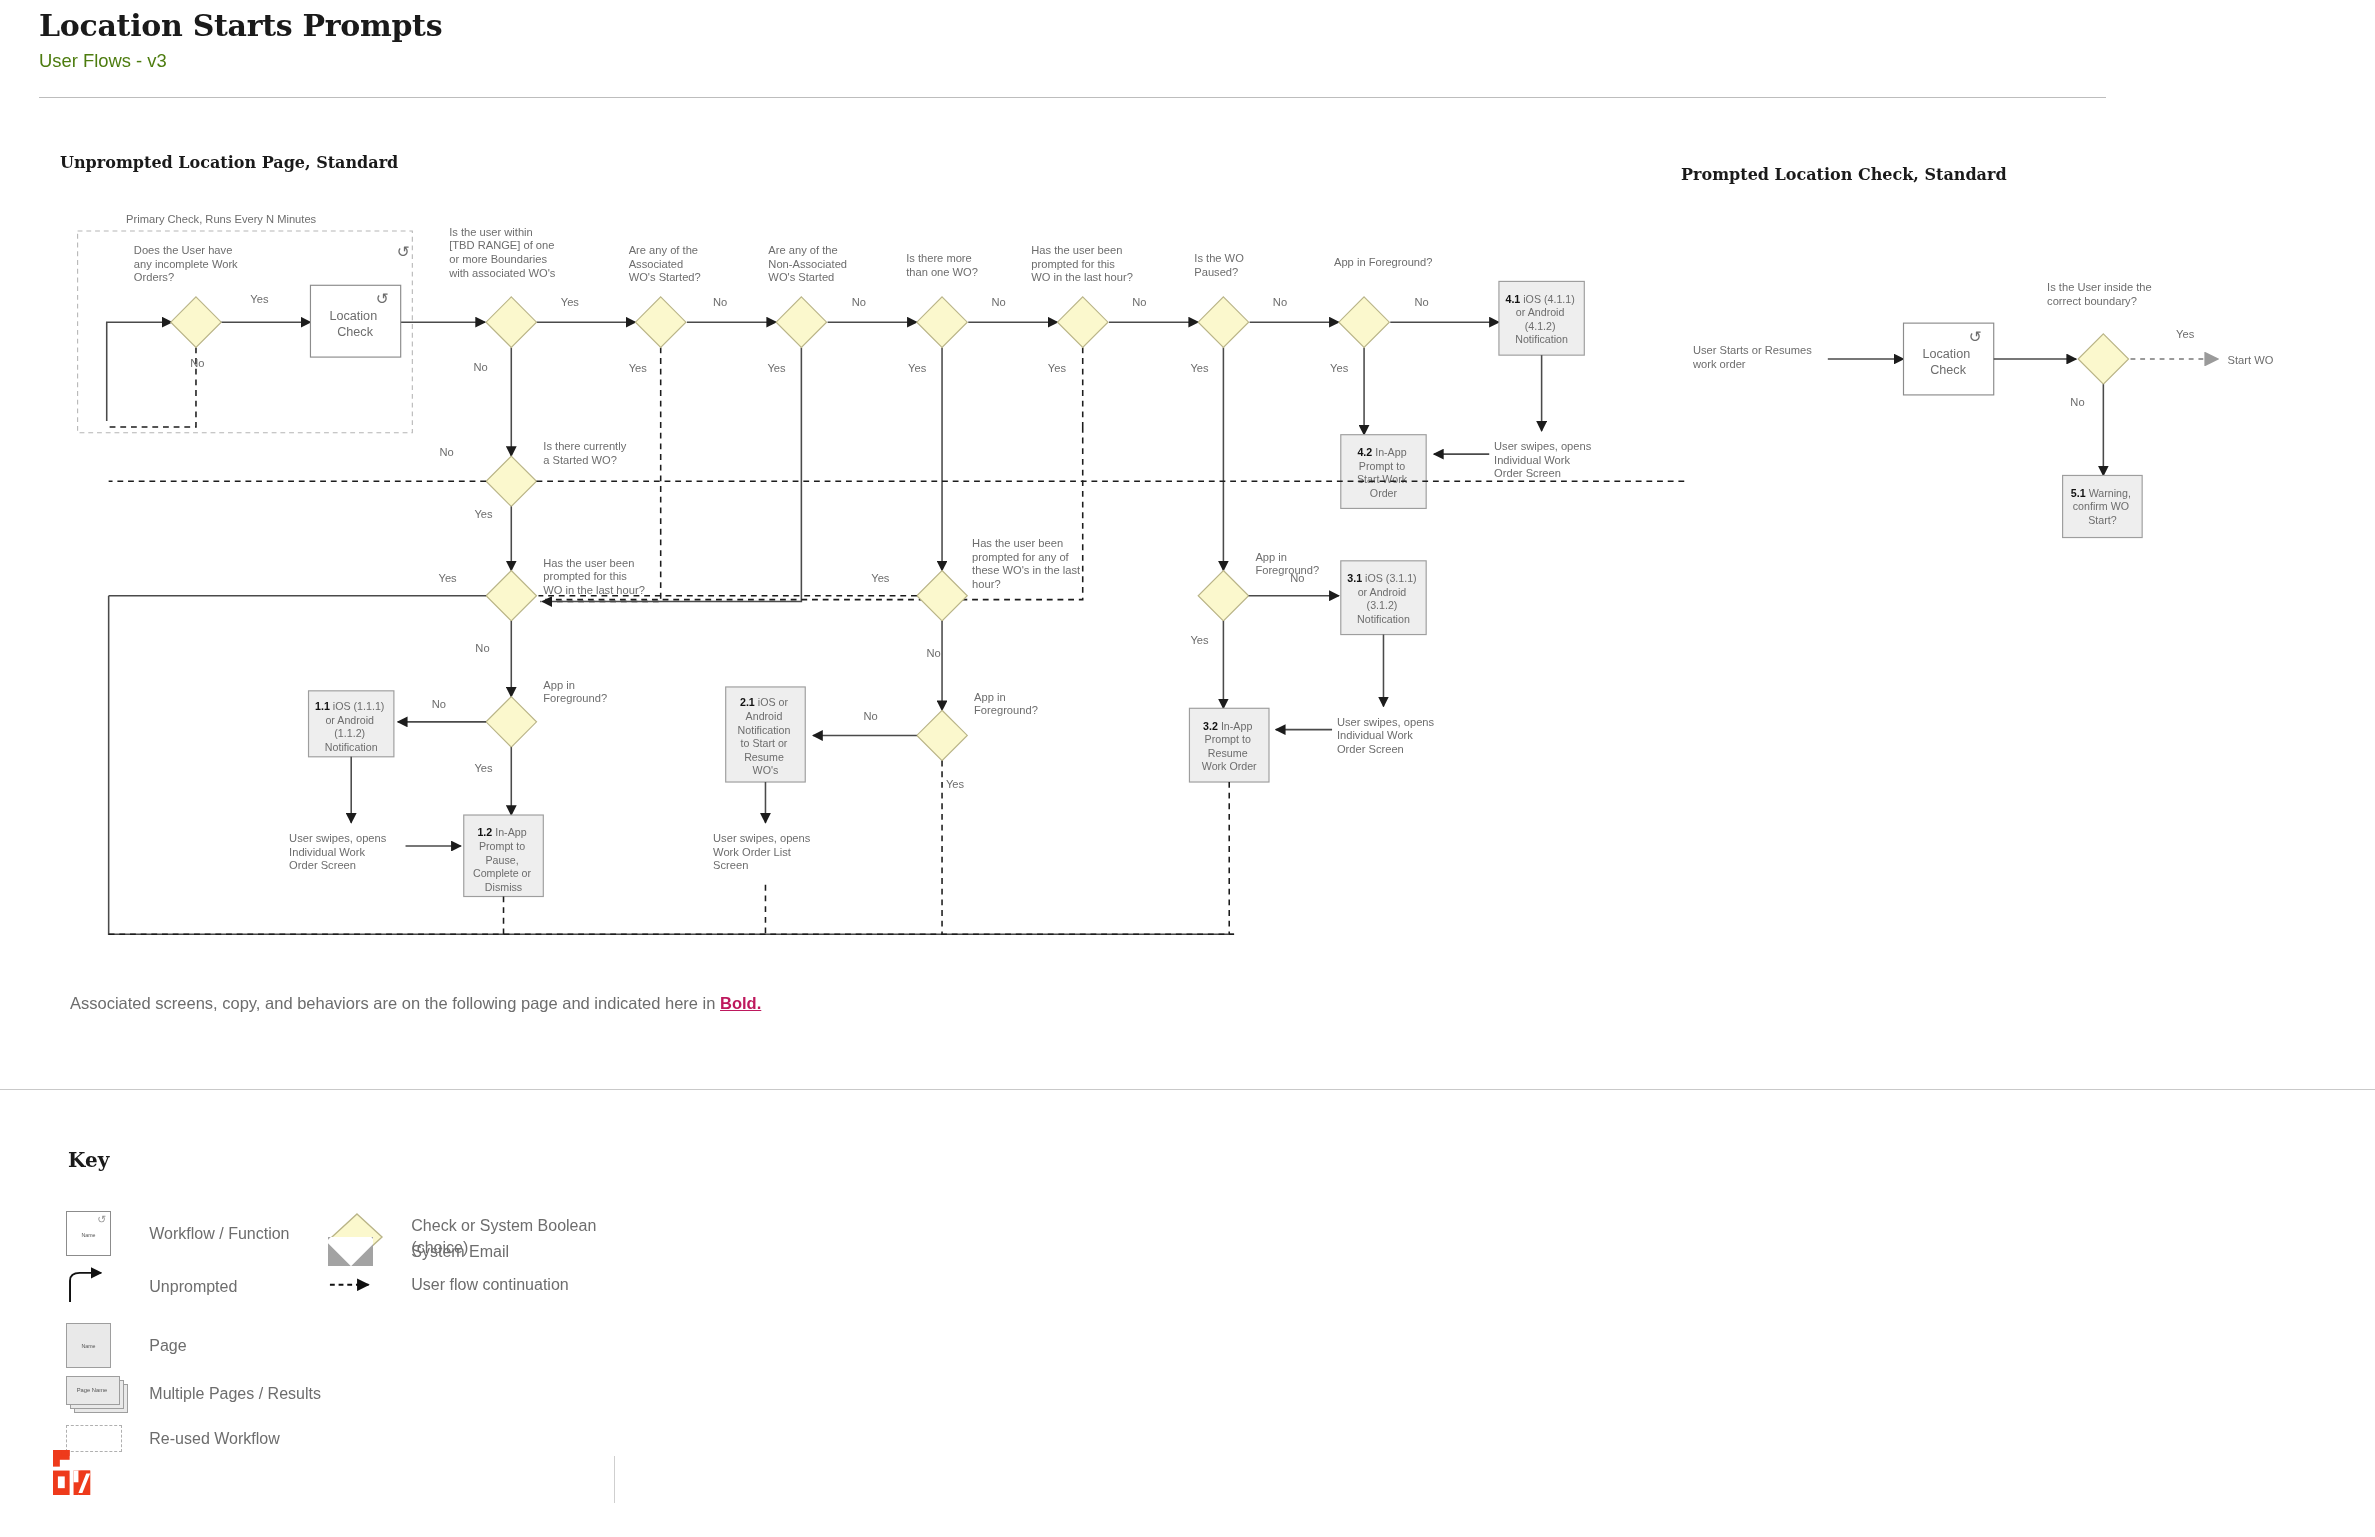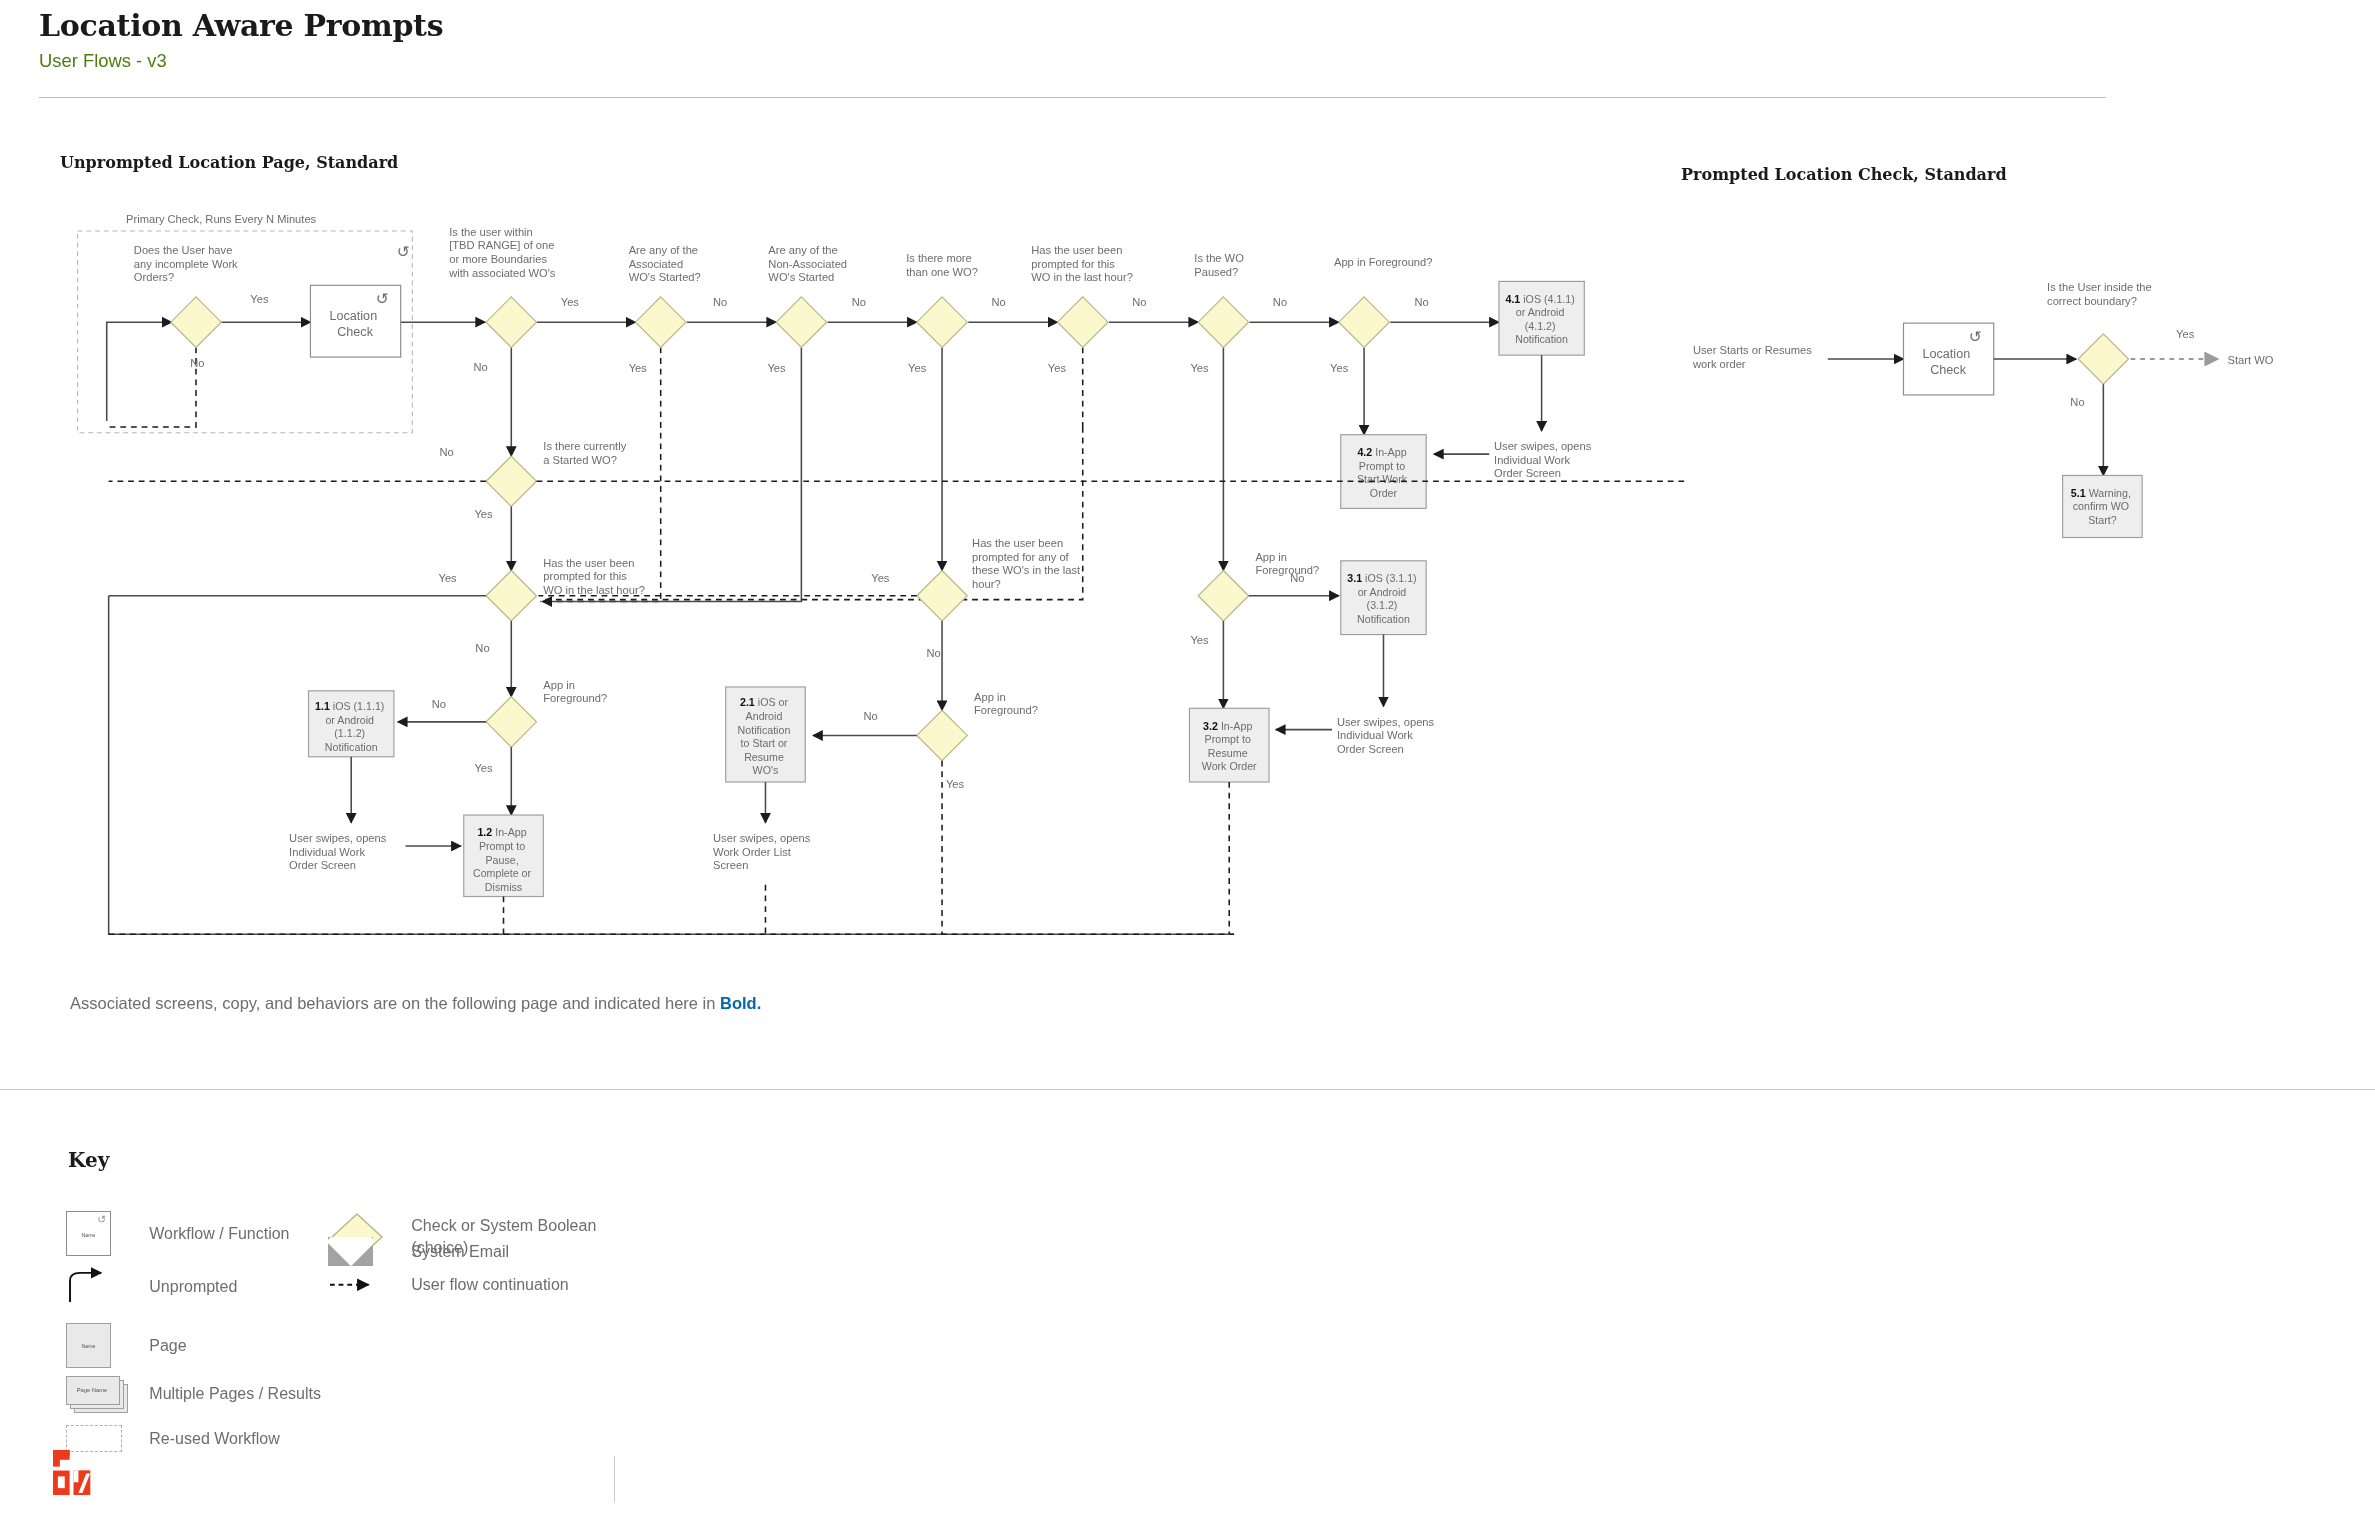--- a/index.html
+++ b/index.html
@@ -89,21 +89,21 @@
   .groupbox    { fill: none; stroke: #b5b5b5; stroke-width: 1.1; stroke-dasharray: 5 4; }
 
   
   .footnote {
     position: absolute;
     left: 70px;
     top: 994px;
     font-size: 16.5px;
     color: #6d6d6d;
   }
-  .footnote b { color: #0369a1; font-weight: bold; }
+  .footnote b { color: #be185d; font-weight: bold; text-decoration: underline; }
 
   
   .key-rule {
     position: absolute;
     left: 0px;
     top: 1089px;
     width: 2375px;
     height: 1px;
     background: #c9c9c9;
   }
@@ -215,21 +215,21 @@
     top: 1456px;
     width: 1px;
     height: 47px;
     background: #cfcfcf;
   }
 </style>
 </head>
 <body>
 
 <div class="page-header">
-  <h1 class="doc-title">Location Aware Prompts</h1>
+  <h1 class="doc-title">Location Starts Prompts</h1>
   <p class="doc-subtitle">User Flows - v3</p>
 </div>
 <div class="header-rule"></div>
 
 <div class="section-title" id="title-unprompted">Unprompted Location Page, Standard</div>
 <div class="section-title" id="title-prompted">Prompted Location Check, Standard</div>
 
 <svg id="flow-canvas" viewBox="0 0 2448 1010">
   <defs>
     <marker id="arr" viewBox="0 0 10 10" refX="9" refY="5" markerWidth="7" markerHeight="7" orient="auto-start-reverse">

